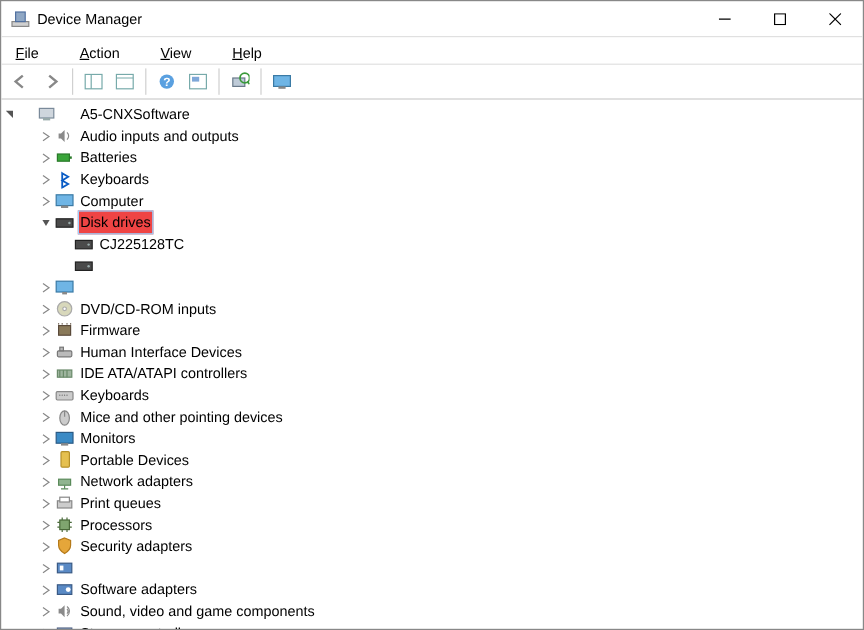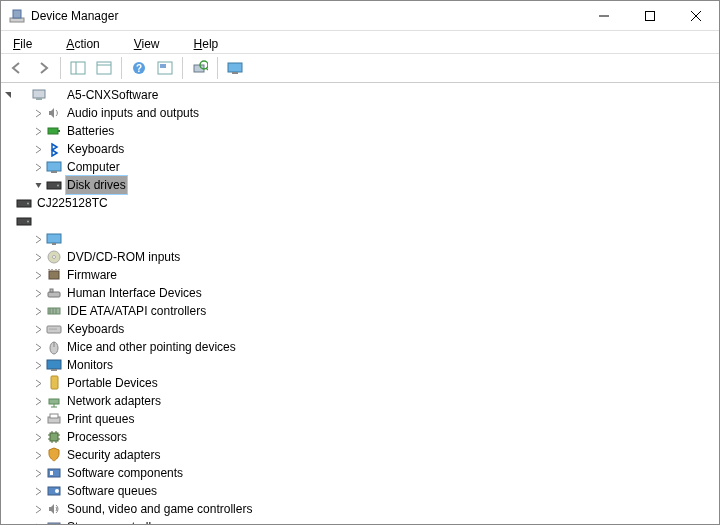--- a/index.html
+++ b/index.html
@@ -13,24 +13,24 @@
 .menu-item { padding: 2px 8px; font-size: 12px; cursor: default; }
 .menu-item .ul { text-decoration: underline; }
 .toolbar { height: 30px; display: flex; align-items: center; padding: 2px 4px; border-top: 1px solid #e0e0e0; border-bottom: 1px solid #ccc; gap:2px;}
 .tbtn { width: 24px; height: 24px; display: flex; align-items: center; justify-content: center; border:1px solid transparent;}
 .tsep { width:1px; height:22px; background:#d0d0d0; margin: 0 3px;}
 .tree-area { position: relative; height: calc(525px - 30px - 22px - 30px - 2px); overflow-y: auto; overflow-x: hidden; padding-top: 3px; }
 .node { display: flex; align-items: center; height: 18px; line-height:18px; cursor: default; white-space: nowrap;}
 .caret { width: 14px; display:flex; align-items:center; justify-content:center; color:#666; font-size:10px;}
 .node .icon { width: 18px; height:16px; display:flex; align-items:center; justify-content:center; margin-right: 2px;}
 .node .label { padding: 0 2px; font-size:12px;}
-.node.selected .label { background: #a3a3a3; border:1px solid #99d1ff; padding: 0 1px; }
+.node.selected .label { background: #ef4444; border:1px solid #99d1ff; padding: 0 1px; }
 .level-0 { padding-left: 0; gap: 15px; }
 .level-1 { padding-left: 30px; }
-.level-2 { }
+.level-2 { padding-left: 46px; }
 svg { display:block; }
 
 ::-webkit-scrollbar { width: 17px; }
 ::-webkit-scrollbar-track { background:#f0f0f0;}
 ::-webkit-scrollbar-thumb { background:#c0c0c0; border:1px solid #a0a0a0;}
 </style>
 </head>
 <body>
 
 <div class="titlebar">
@@ -426,49 +426,48 @@
           <svg width="9" height="9">
             <path d="M2 1 L7 4.5 L2 8" fill="none" stroke="#888" stroke-width="1"></path>
           </svg>
         </span>
         <span class="icon">
           <svg width="16" height="14">
             <rect x="2" y="3" width="12" height="8" fill="#5a8ac5" stroke="#3a5a85"></rect>
             <rect x="4" y="5" width="3" height="4" fill="#fff"></rect>
           </svg>
         </span>
-        <span class="label">Software components</span>
       </div>
       <div class="node level-1">
         <span class="caret">
           <svg width="9" height="9">
             <path d="M2 1 L7 4.5 L2 8" fill="none" stroke="#888" stroke-width="1"></path>
           </svg>
         </span>
         <span class="icon">
           <svg width="16" height="14">
             <rect x="2" y="3" width="12" height="8" fill="#5a8ac5" stroke="#3a5a85"></rect>
             <circle cx="11" cy="7" r="2" fill="#fff"></circle>
           </svg>
         </span>
-        <span class="label">Software queues</span>
+        <span class="label">Software adapters</span>
       </div>
       <div class="node level-1">
         <span class="caret">
           <svg width="9" height="9">
             <path d="M2 1 L7 4.5 L2 8" fill="none" stroke="#888" stroke-width="1"></path>
           </svg>
         </span>
         <span class="icon">
           <svg width="16" height="14">
             <path d="M3 5h2l3-3v10l-3-3H3z" fill="#8a8a8a"></path>
             <path d="M10 3a5 5 0 010 8M10 5a3 3 0 010 4" fill="none" stroke="#8a8a8a"></path>
           </svg>
         </span>
-        <span class="label">Sound, video and game controllers</span>
+        <span class="label">Sound, video and game components</span>
       </div>
       <div class="node level-1">
         <span class="caret">
           <svg width="9" height="9">
             <path d="M2 1 L7 4.5 L2 8" fill="none" stroke="#888" stroke-width="1"></path>
           </svg>
         </span>
         <span class="icon">
           <svg width="16" height="14">
             <rect x="2" y="3" width="12" height="4" fill="#8fa5bf" stroke="#5a6a8a"></rect>

